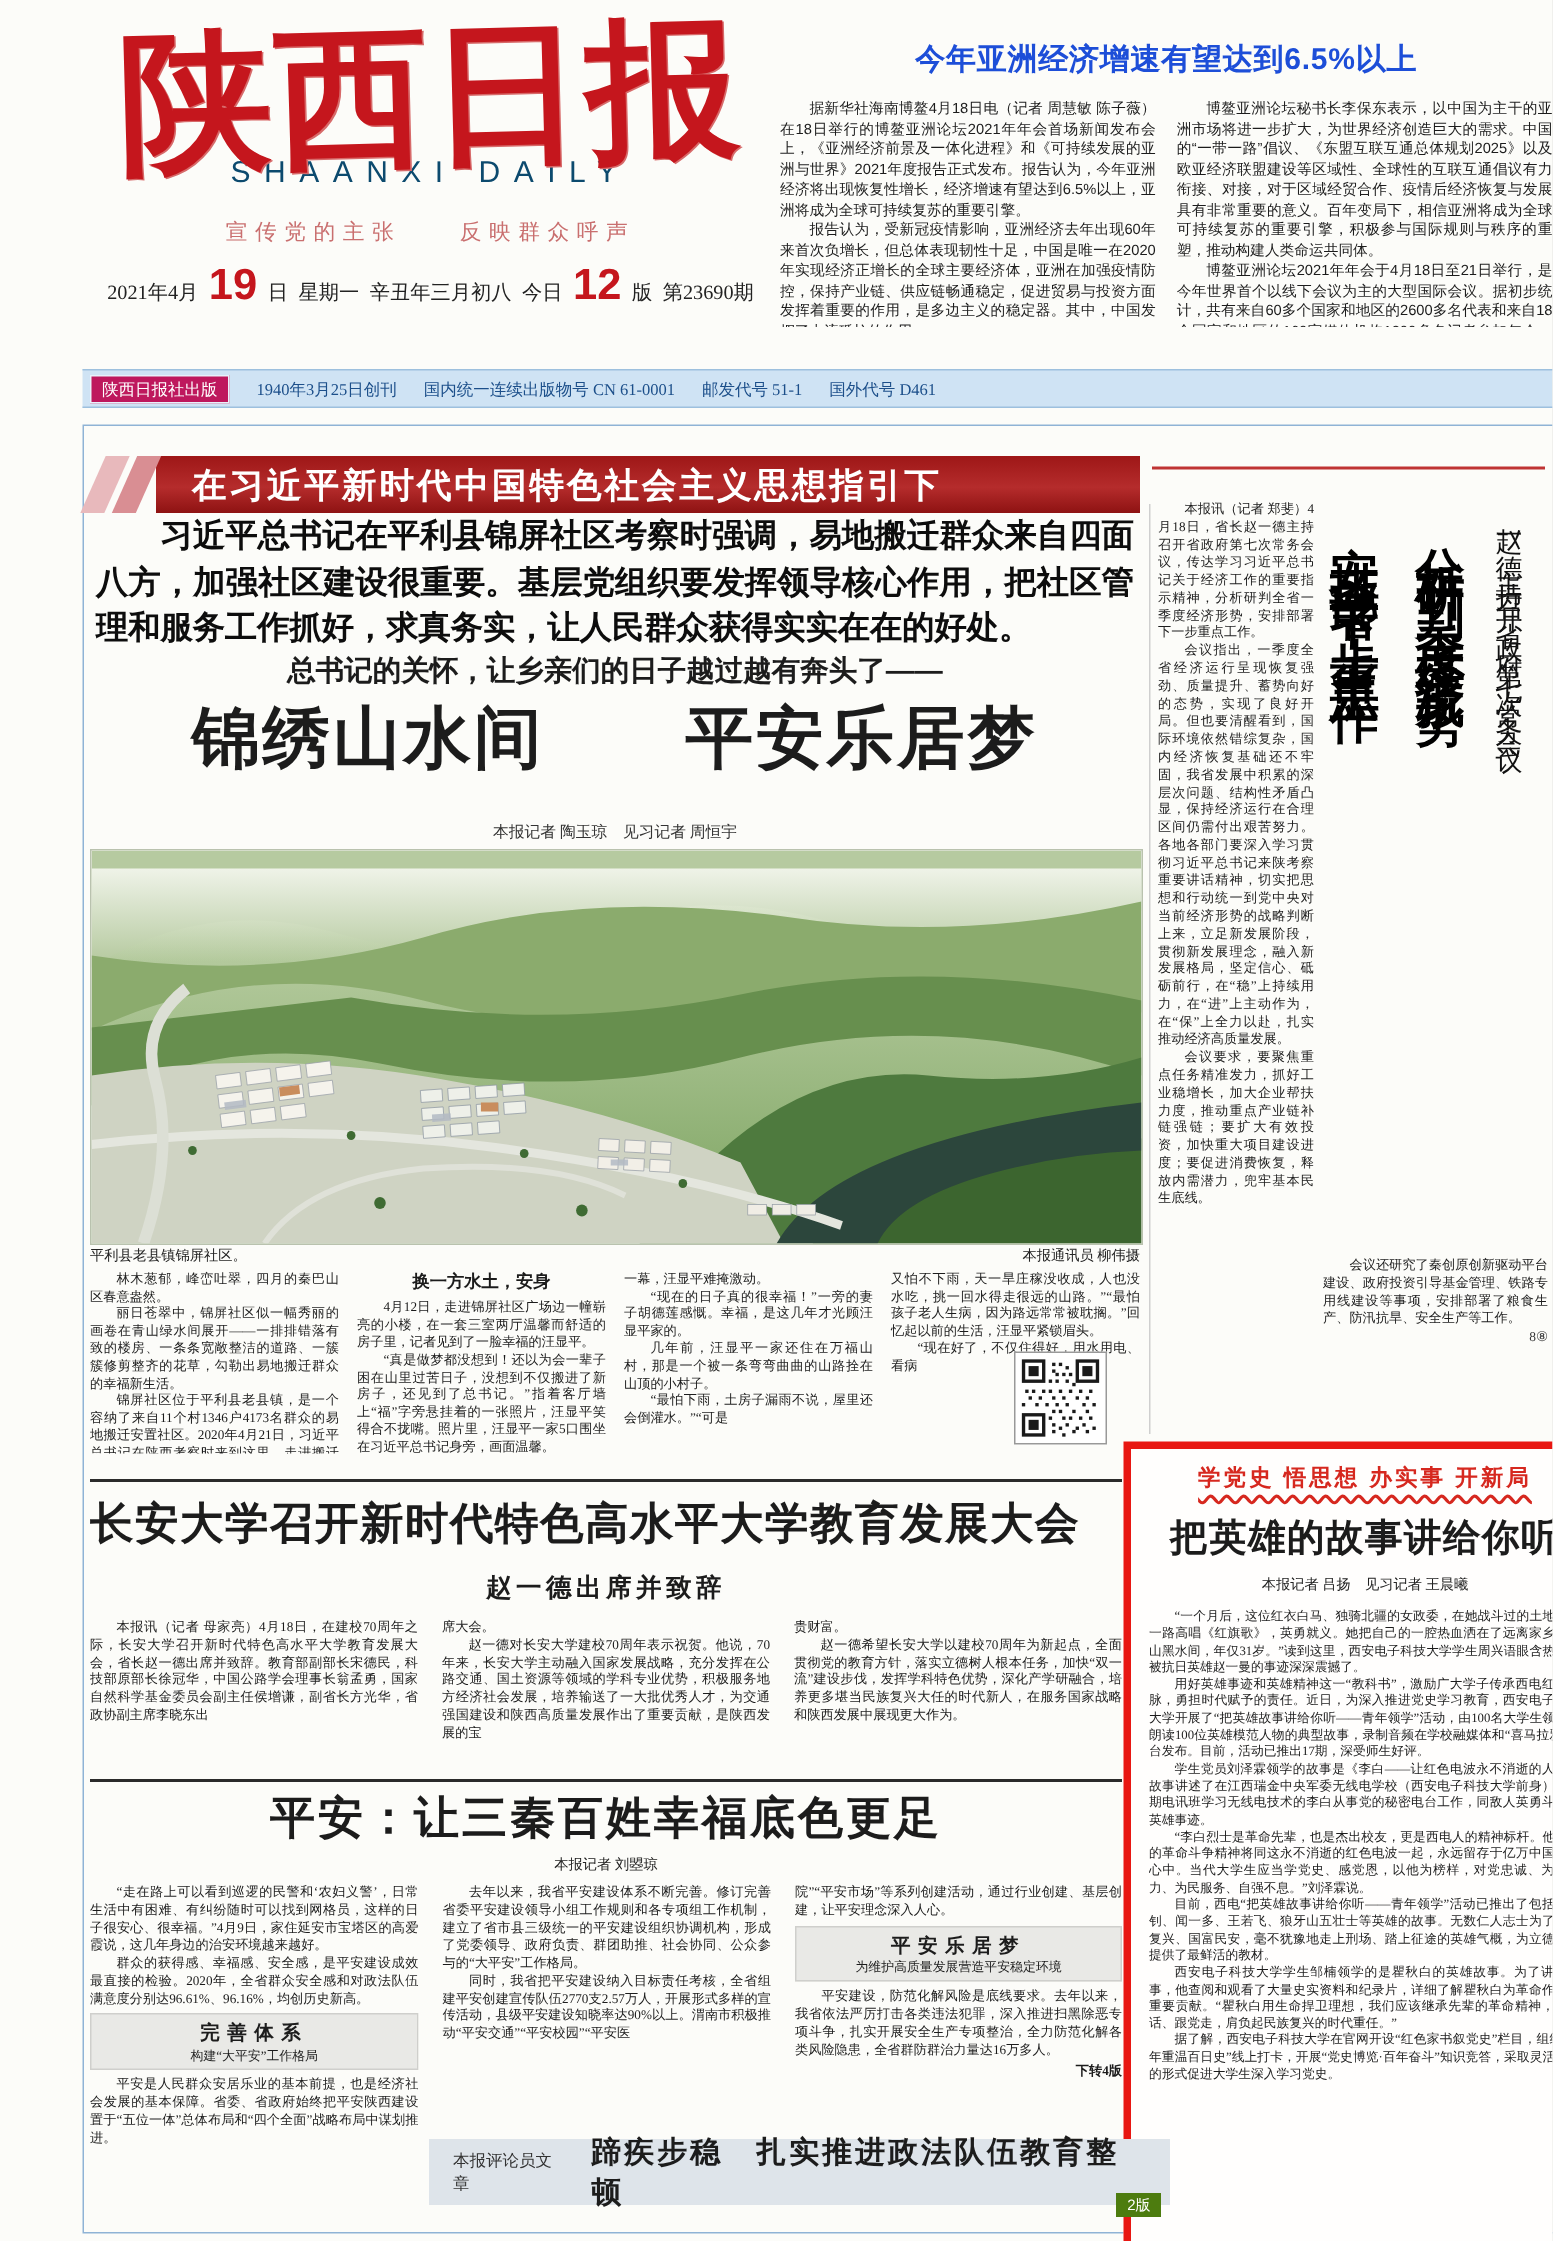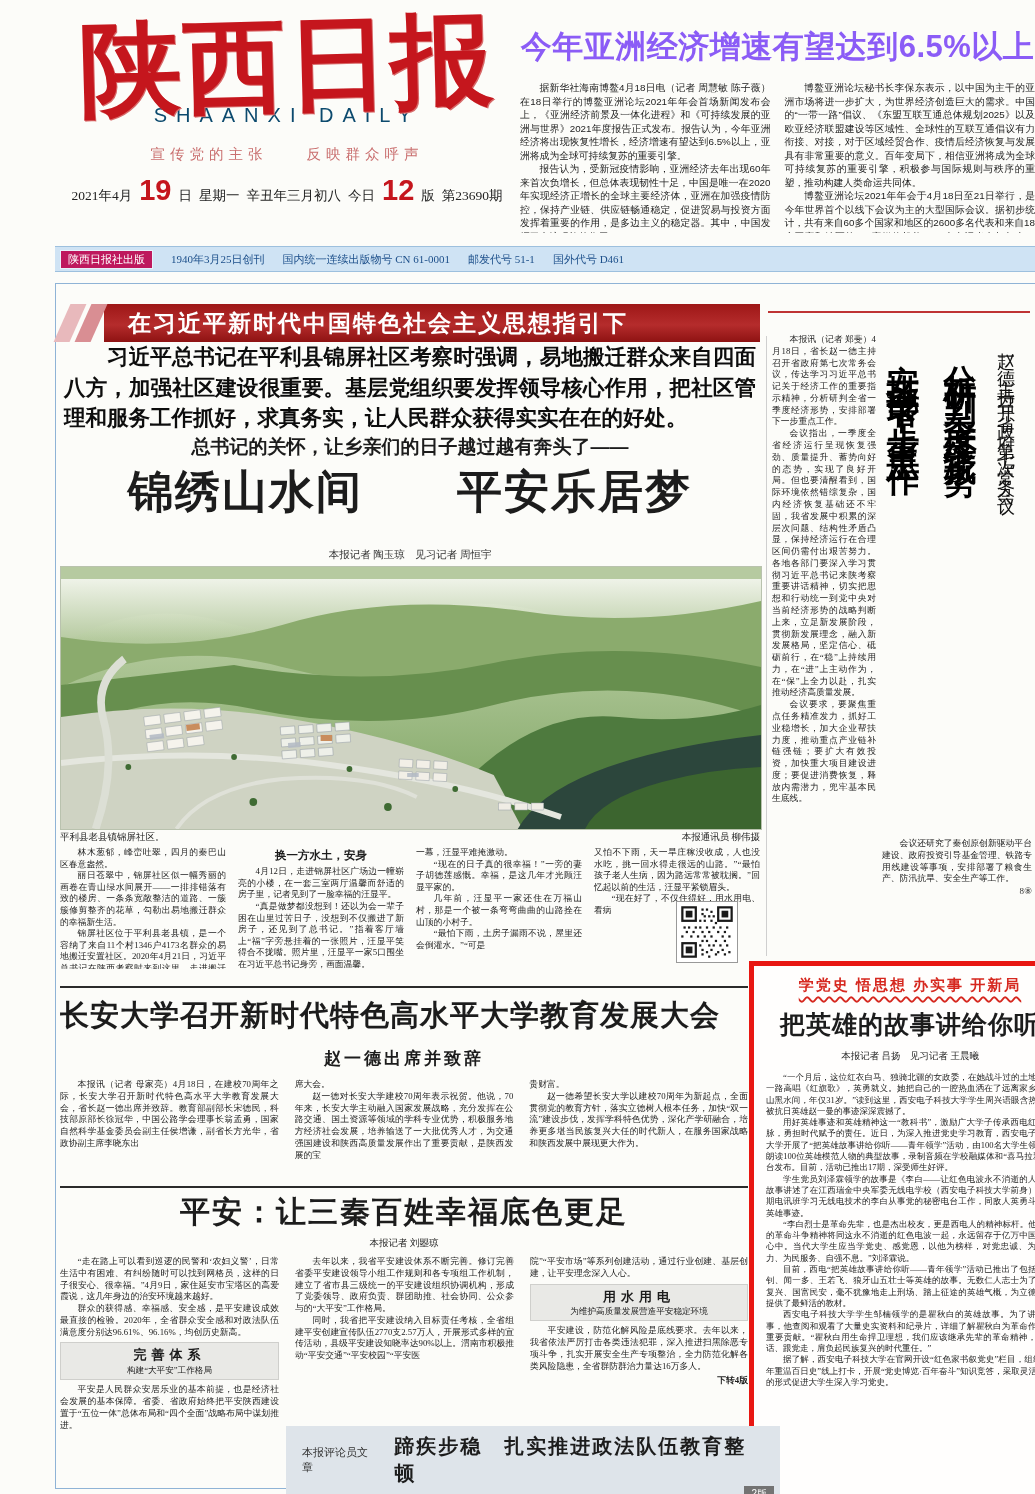--- a/index.html
+++ b/index.html
@@ -16,21 +16,21 @@
   .mh-en{font-size:20px;letter-spacing:9px;color:#0c4a6e;margin-top:-14px;font-family:"Liberation Sans",sans-serif;}
   .mh-slogan{font-size:14.5px;letter-spacing:5px;color:#c96f6f;margin-top:18px;}
   .mh-date{margin-top:12px;font-size:13.5px;color:#222;display:flex;justify-content:center;align-items:baseline;gap:7px;}
   .bignum{font-size:29px;font-weight:bold;color:#c5161d;font-family:"Liberation Sans",sans-serif;line-height:1;}
   
   .strip{left:55px;top:246px;width:981px;height:24px;background:#cfe3f4;border-top:1px solid #9dc0de;border-bottom:1px solid #9dc0de;
          display:flex;align-items:center;font-size:11px;color:#1c4f8a;gap:18px;}
   .strip .pub{background:#be185d;color:#fff;padding:1px 7px;margin-left:5px;border:1px solid #e8f1fa;font-weight:normal;}
   
   .ts{left:520px;top:26px;width:515px;}
-  .ts-h{font-size:31px;font-weight:900;text-align:center;letter-spacing:0.5px;color:#8b5cf6;}
+  .ts-h{font-size:20px;font-weight:900;text-align:center;letter-spacing:0.5px;color:#1d4ed8;}
   .ts-cols{display:flex;gap:14px;margin-top:13px;height:152px;overflow:hidden;}
   .ts-col{flex:1;font-size:9.8px;line-height:1.38;}
   
   .frame{left:55px;top:283px;width:981px;height:1204px;border:1px solid #8fb3d6;}
   
   .banner{left:62px;top:304px;width:698px;height:38px;display:flex;align-items:stretch;}
   .slash{width:16px;margin-right:5px;transform:skewX(-24deg);}
   .slash.s1{background:#e8b9bc;}
   .slash.s2{background:#d98e93;}
   .banner-box{flex:1;background:linear-gradient(180deg,#9e1717,#b52c2c 55%,#8e1212);color:#fff;
@@ -74,24 +74,24 @@
   .ca-col{flex:1;font-size:8.8px;line-height:1.34;}
   
   .pa-head{left:60px;top:1192px;width:688px;text-align:center;font-size:30px;font-weight:900;letter-spacing:2px;}
   .pa-by{left:60px;top:1237px;width:688px;text-align:center;font-size:9.5px;color:#222;}
   .pa-col{font-size:8.8px;line-height:1.34;overflow:hidden;}
   .pa-box{background:#e9e9e6;border:1px solid #cfcfcc;text-align:center;padding:3px 2px;margin:4px 0;}
   .pa-box-t{font-size:13px;font-weight:800;letter-spacing:5px;text-indent:0;font-family:"Liberation Sans",sans-serif;}
   .pa-box-s{font-size:8.6px;text-indent:0;margin-top:1px;}
   .turn{text-align:right;font-weight:700;font-size:8.8px;text-indent:0;margin-top:2px;}
   
-  .comm{left:286px;top:1426px;width:462px;height:44px;background:#dee4ea;display:flex;align-items:center;gap:16px;padding:12px 16px;}
+  .comm{left:286px;top:1426px;width:462px;height:44px;background:#dee4ea;display:flex;align-items:center;gap:16px;padding:0 16px;}
   .comm-label{font-size:11px;color:#333;}
   .comm-title{font-size:20px;font-weight:800;letter-spacing:2px;font-family:"Liberation Sans",sans-serif;}
-  .comm-tag{position:absolute;right:6px;bottom:-8px;background:#737373;color:#fff;font-size:10px;padding:1px 7px;font-family:"Liberation Sans",sans-serif;}
+  .comm-tag{position:absolute;right:6px;bottom:-8px;background:#4d7c0f;color:#fff;font-size:10px;padding:1px 7px;font-family:"Liberation Sans",sans-serif;}
 </style>
 </head>
 <body>
 
 <div id="page">
 
   <div class="abs mh">
     <div class="mh-title">陕西日报</div>
     <div class="mh-en">SHAANXI DAILY</div>
     <div class="mh-slogan">宣传党的主张　　反映群众呼声</div>
@@ -391,21 +391,21 @@
     </div>
     <p>平安是人民群众安居乐业的基本前提，也是经济社会发展的基本保障。省委、省政府始终把平安陕西建设置于“五位一体”总体布局和“四个全面”战略布局中谋划推进。</p>
   </div>
   <div class="abs pa-col just" style="left:295px;top:1256px;width:219px;height:164px;">
     <p>去年以来，我省平安建设体系不断完善。修订完善省委平安建设领导小组工作规则和各专项组工作机制，建立了省市县三级统一的平安建设组织协调机构，形成了党委领导、政府负责、群团助推、社会协同、公众参与的“大平安”工作格局。</p>
     <p>同时，我省把平安建设纳入目标责任考核，全省组建平安创建宣传队伍2770支2.57万人，开展形式多样的宣传活动，县级平安建设知晓率达90%以上。渭南市积极推动“平安交通”“平安校园”“平安医</p>
   </div>
   <div class="abs pa-col just" style="left:530px;top:1256px;width:218px;height:164px;">
     <p style="text-indent:0">院”“平安市场”等系列创建活动，通过行业创建、基层创建，让平安理念深入人心。</p>
     <div class="pa-box">
-      <div class="pa-box-t">用水用电</div>
+      <div class="pa-box-t">平安乐居梦</div>
       <div class="pa-box-s">为维护高质量发展营造平安稳定环境</div>
     </div>
     <p>平安建设，防范化解风险是底线要求。去年以来，我省依法严厉打击各类违法犯罪，深入推进扫黑除恶专项斗争，扎实开展安全生产专项整治，全力防范化解各类风险隐患，全省群防群治力量达16万多人。</p>
     <div class="turn">下转4版</div>
   </div>
 
   <div class="abs comm">
     <span class="comm-label">本报评论员文章</span>
     <span class="comm-title">蹄疾步稳　扎实推进政法队伍教育整顿</span>
     <span class="comm-tag">2版</span>

